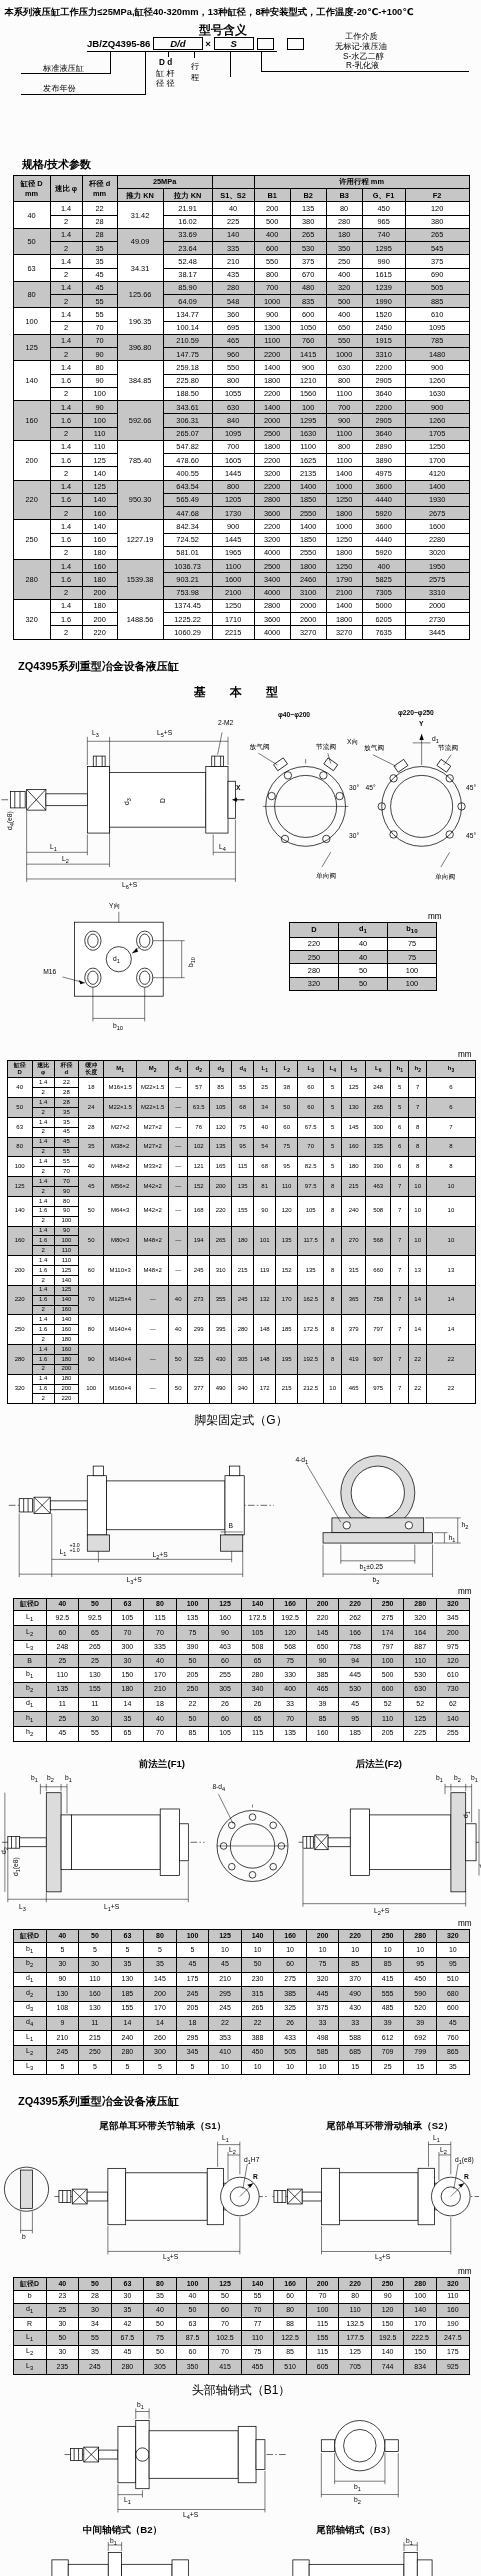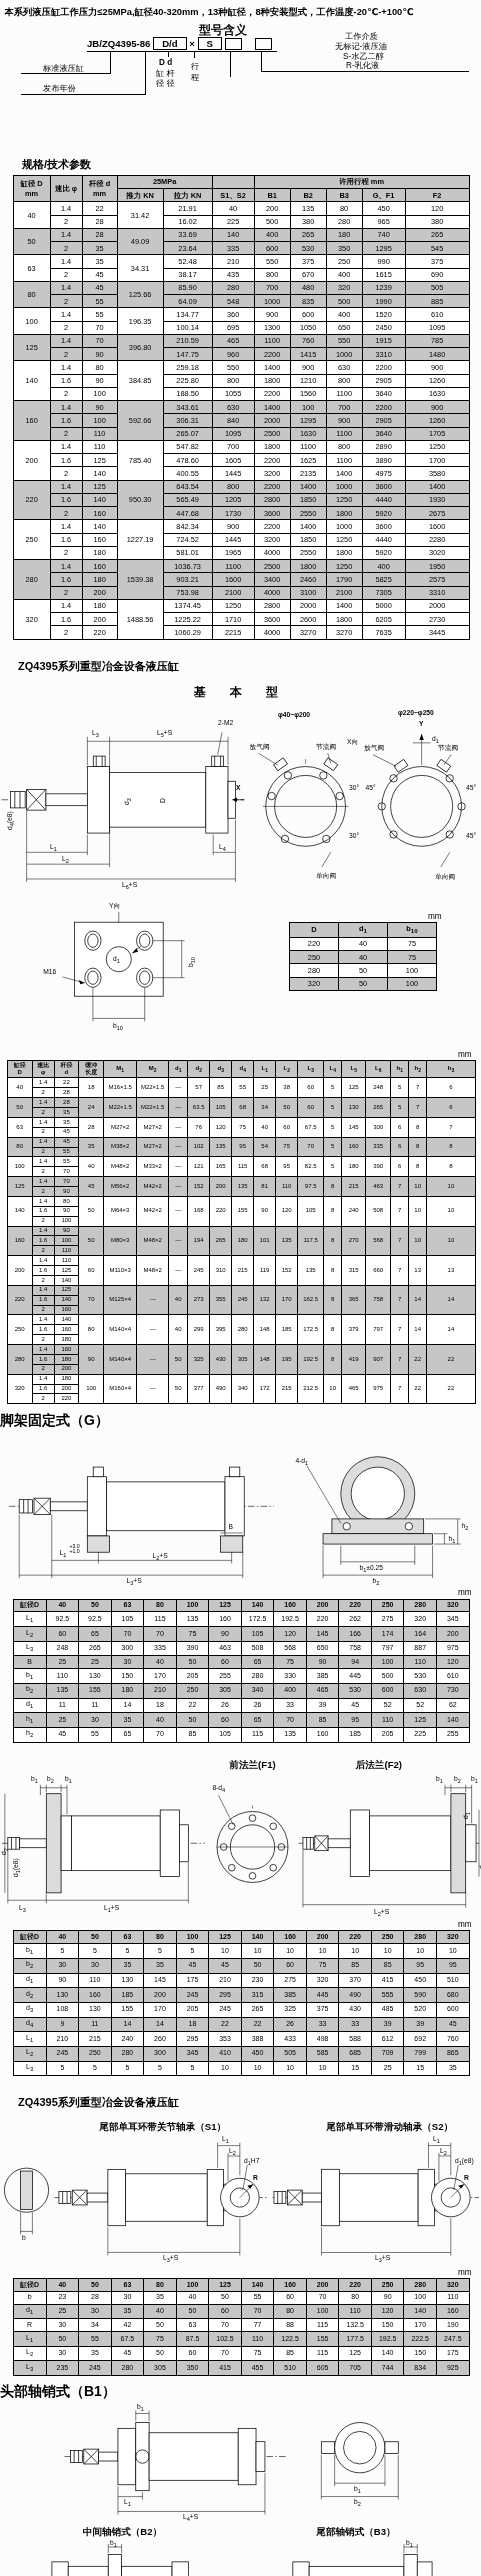--- a/index.html
+++ b/index.html
@@ -2,31 +2,31 @@
 <html style="font-size:12px"><head>
 <meta charset="utf-8">
 <style>
   html,body{margin:0;padding:0;}
   body{width:482px;background:#fcfcfc;color:#000;font-family:"Liberation Sans","DejaVu Sans",sans-serif;}
   .note{font-size:9.3px;font-weight:bold;margin:6px 3px 1.5px 4.4px;}
   
   .diagram{position:relative;height:132px;font-size:8.2px;}
   .abs{position:absolute;white-space:nowrap;}
   .ln{position:absolute;background:#000;}
-  .codebox{display:inline-block;border:0.7px solid #000;padding:0 8px;font-weight:bold;}
+  .codebox{display:inline-block;border:0.7px solid #000;padding:0 16px;font-weight:bold;font-style:italic;}
   .emptybox{display:inline-block;border:0.7px solid #000;width:15px;height:9.6px;vertical-align:middle;}
   .dtitle{font-weight:bold;font-size:12px;}
   .mountbox{position:absolute;border-top:1.5px solid #000;border-bottom:1.5px solid #000;padding:1.5px 0 3px 0;}
   .mountbox .row{display:flex;}
   .mountbox .row span{display:inline-block;}
   
   .h1{font-size:11px;font-weight:bold;margin:4.4px 0 3px 18px;}
   .h1b{font-size:11px;font-weight:bold;margin:19px 0 3px 18px;}
   .hc{font-size:12px;font-weight:bold;text-align:center;letter-spacing:10.4px;margin:10.4px 0 4.4px 0;}
-  .hsub{font-size:14px;font-weight:bold;text-align:left;margin:7.4px 0 1.5px 0;}
+  .hsub{font-size:12px;font-weight:normal;text-align:center;margin:7.4px 0 1.5px 0;}
   .hsub2{font-size:9.6px;font-weight:bold;margin:7.4px 0 1.5px 0;}
   .unit{text-align:right;font-size:8.2px;margin:1.5px 10.4px 0.7px 0;}
   
   table{border-collapse:collapse;table-layout:fixed;background:#fff;}
   td,th{border:0.7px solid #000;text-align:center;vertical-align:middle;overflow:hidden;padding:0.7px 0;line-height:1.25;}
   thead th{background:#c6c6c6;font-weight:bold;}
   tr.g td{background:#c6c6c6;}
   table.alt tbody tr:nth-child(even) td{background:#c6c6c6;}
   .t-spec{width:457px;margin:1.5px 0 0 12.6px;border:1.5px solid #000;font-size:7.4px;}
   .t-spec td,.t-spec th{font-size:7.4px;padding:1.5px 0;}
@@ -367,21 +367,21 @@
       </tr>
       <tr>
         <td>2</td>
         <td>140</td>
         <td>400.55</td>
         <td>1445</td>
         <td>3200</td>
         <td>2135</td>
         <td>1400</td>
         <td>4975</td>
-        <td>3580</td>
+        <td>4120</td>
       </tr>
       <tr class="g">
         <td rowspan="3">220</td>
         <td>1.4</td>
         <td>125</td>
         <td rowspan="3">950.30</td>
         <td>643.54</td>
         <td>800</td>
         <td>2200</td>
         <td>1400</td>
@@ -1341,21 +1341,21 @@
         <td>160</td>
         <td>185</td>
         <td>205</td>
         <td>225</td>
         <td>255</td>
       </tr>
     </tbody>
   </table>
 
 <div class="drawrow" style="margin-top:9px;">
-  <div class="hsub2" style="width:245px;text-align:right;padding-left:48px;">前法兰(F1)</div>
+  <div class="hsub2" style="width:245px;text-align:center;padding-left:48px;">前法兰(F1)</div>
   <div class="hsub2" style="width:222px;text-align:center;">后法兰(F2)</div>
 </div>
 <div class="drawrow">
   <div class="draw" style="width:208px;height:145px;">
     <svg width="208" height="145" viewBox="0 0 280 196">
       <line x1="2" y1="95" x2="276" y2="95" class="cl"></line>
       <rect x="10" y="87" width="16" height="16" class="sw"></rect>
         <line x1="15" y1="87" x2="15" y2="103" class="s"></line>
         <line x1="21" y1="87" x2="21" y2="103" class="s"></line>
       <rect x="26" y="89" width="36" height="12" class="sw"></rect>

